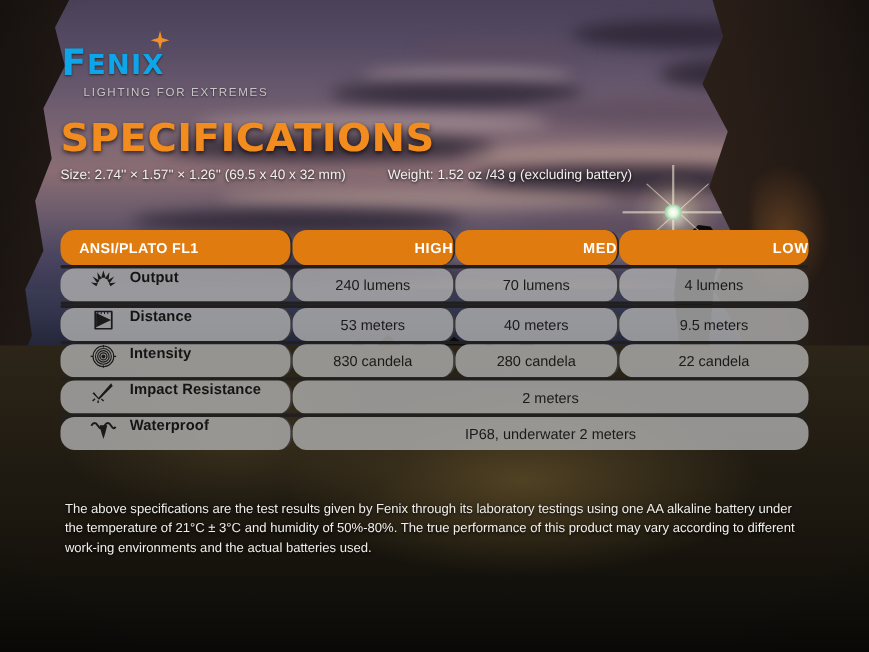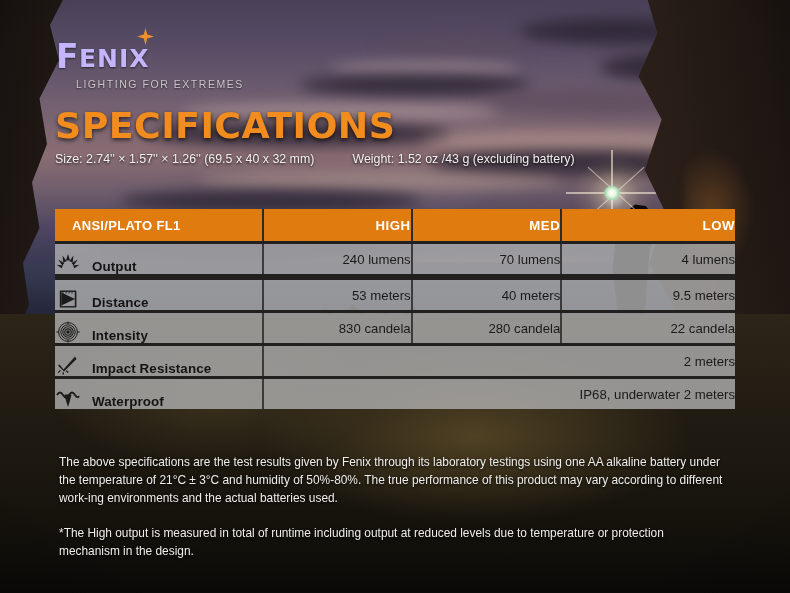--- a/index.html
+++ b/index.html
@@ -97,21 +97,21 @@
   }
   .vignette{
     position:absolute;inset:0;pointer-events:none;
     background:radial-gradient(ellipse 120% 110% at 50% 45%, rgba(0,0,0,0) 52%, rgba(0,0,0,.55) 100%);
   }
 
   
   .brand{position:absolute;left:56px;top:40px;width:240px;}
   .brand-word{
     position:relative;font-family:"DejaVu Sans", sans-serif;font-weight:bold;
-    color:#c4b5fd;letter-spacing:.5px;line-height:1;
+    color:#0ea5e9;letter-spacing:.5px;line-height:1;
     text-shadow:0 1px 2px rgba(0,0,0,.55);
   }
   .brand-f{font-size:33px;vertical-align:-1px;}
   .brand-rest{font-size:25px;letter-spacing:1px;}
   .brand-star{
     position:absolute;left:81px;top:-12px;width:17px;height:17px;
     background:#f0902a;
     clip-path:polygon(50% 0%, 60% 38%, 100% 50%, 60% 62%, 50% 100%, 40% 62%, 0% 50%, 40% 38%);
   }
   .brand-tag{
@@ -132,44 +132,44 @@
     font-size:12.4px;color:#f2f0ee;text-shadow:0 1px 3px rgba(0,0,0,.85);
     white-space:nowrap;
   }
   .dims .gap{display:inline-block;width:38px;}
 
   
   .table{
     position:absolute;left:55px;top:209px;width:680px;
     border-collapse:separate;border-spacing:0;
   }
-  .table td,.table th{padding:0;}
+  .table td,.table th{padding:0;border-radius:13px;}
   .hdr-cell{
     height:32px;background:#e07b10;color:#ffffff;font-weight:bold;
     font-size:13.2px;letter-spacing:.55px;text-align:right;
     border-right:2px solid #2b2b2b;
   }
   .hdr-cell.first{
     text-align:left;padding-left:17px;font-size:13px;letter-spacing:.3px;
   }
   .hdr-cell.last{border-right:none;}
 
   .row-sep{height:3px;background:#22201e;}
   .body-cell{
     height:30px;background:rgba(176,176,176,.80);color:#1a1a1a;
-    text-align:right;font-size:13.2px;
+    text-align:center;font-size:13.2px;
     border-right:2px solid #3b3b3b;
   }
   .body-cell.last{border-right:none;}
   .label-cell{
     background:rgba(176,176,176,.80);
     border-right:2px solid #3b3b3b;
     padding-left:12px;
   }
-  .label-inner{display:flex;align-items:flex-end;gap:11px;height:30px;}
+  .label-inner{display:flex;align-items:flex-start;gap:11px;height:30px;margin-left:26px;}
   .label-text{font-weight:bold;font-size:13.4px;color:#141414;letter-spacing:.1px;}
   .sup{font-size:9px;vertical-align:super;}
 
   .ico{width:26px;height:22px;flex:0 0 26px;display:block;}
 
   
   .notes{
     position:absolute;left:55px;top:449px;width:672px;
     color:#f0eeec;font-size:11.9px;line-height:1.52;
     text-shadow:0 1px 3px rgba(0,0,0,.9);
@@ -363,16 +363,15 @@
           <span class="label-text">Waterproof</span>
         </div>
       </td>
       <td class="body-cell last" colspan="3">IP68, underwater 2 meters</td>
     </tr>
   </tbody>
     </table>
 
   <div class="notes">
     <p>The above specifications are the test results given by Fenix through its laboratory testings using one AA alkaline battery under the temperature of 21°C ± 3°C and humidity of 50%-80%. The true performance of this product may vary according to different work-ing environments and the actual batteries used.</p>
-    <p class="n2">*The High output is measured in total of runtime including output at reduced levels due to temperature or protection mechanism in the design.</p>
   </div>
 
 </div>
 
 </body></html>

